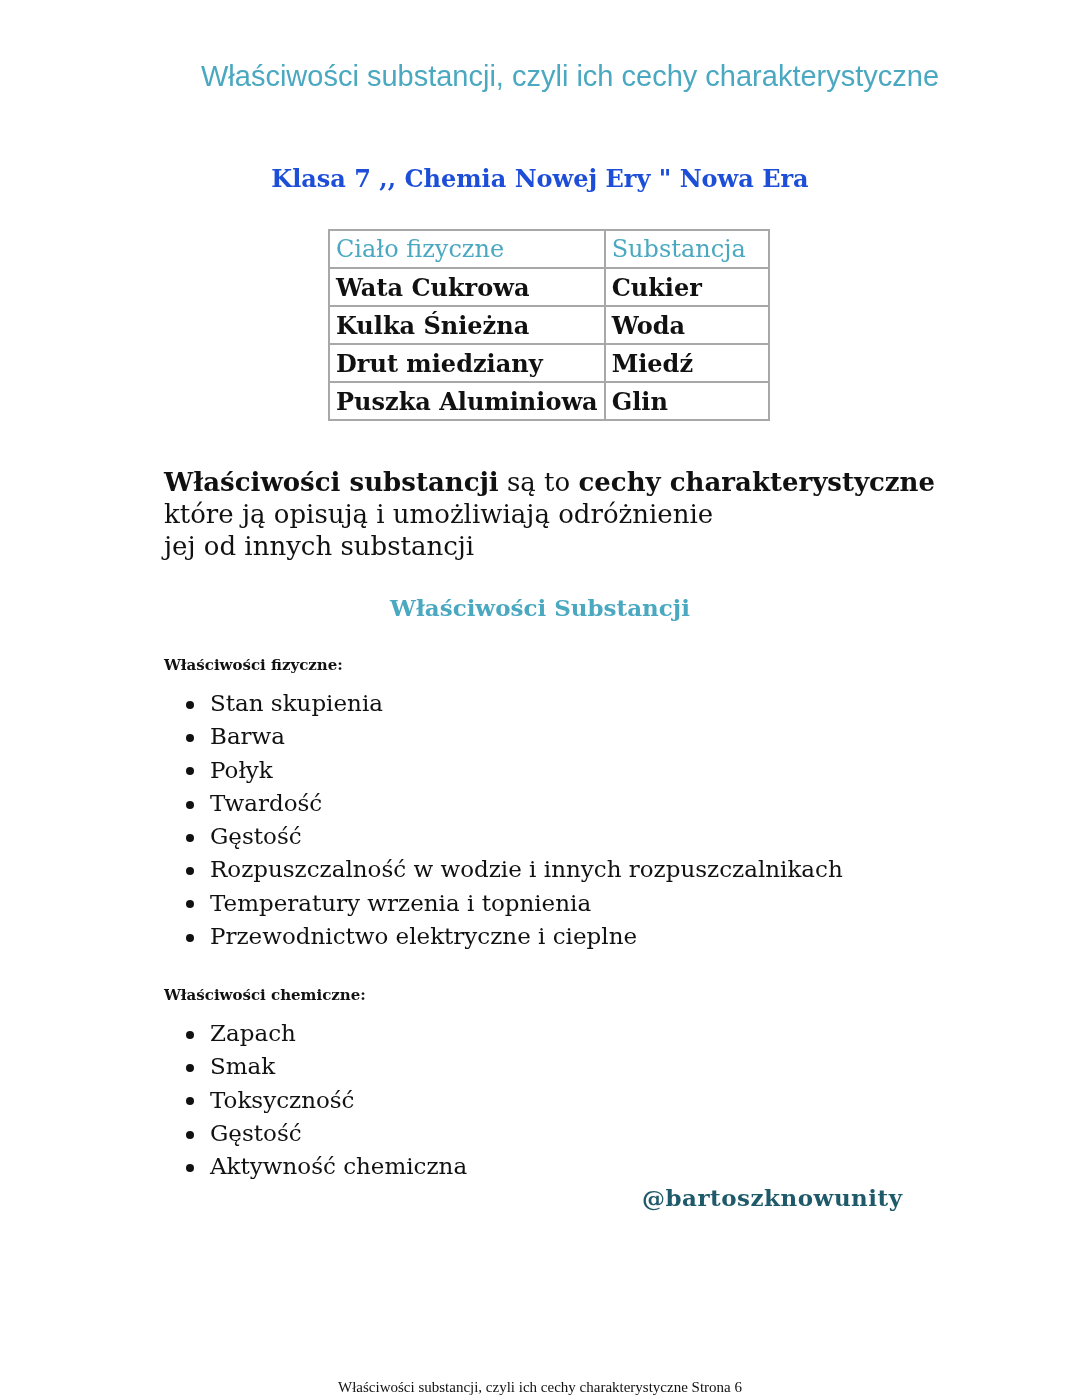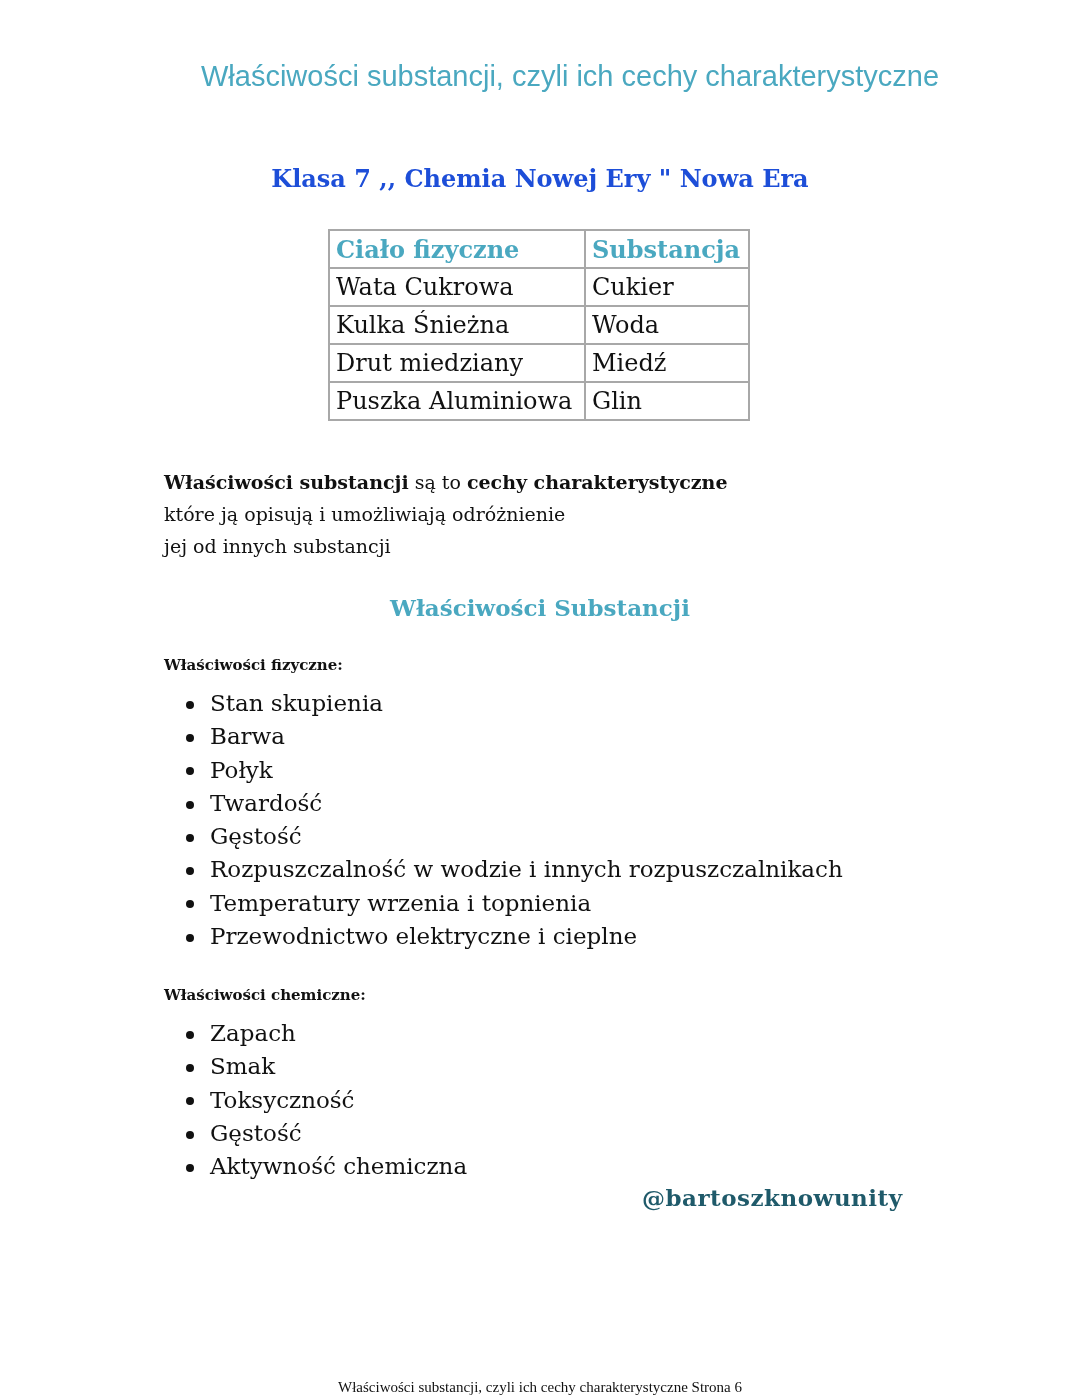--- a/index.html
+++ b/index.html
@@ -1,25 +1,25 @@
 <!DOCTYPE html>
 <html><head>
   <meta charset="utf-8">
   <style>
     html, body { margin: 0; padding: 0; background: #ffffff; }
     body { width: 1080px; height: 1397px; position: relative; overflow: hidden; font-family: "DejaVu Serif", "Liberation Serif", serif; color: #111; }
     .abs { position: absolute; }
     #doc-title { left: 0; width: 1140px; top: 60px; text-align: center; font-family: "Liberation Sans", "DejaVu Sans", sans-serif; font-size: 29px; color: #4aa8c0; letter-spacing: 0px; }
     #subtitle { left: 0; width: 1080px; top: 164px; text-align: center; font-family: "DejaVu Serif", serif; font-weight: bold; font-size: 24px; color: #1d4ed8; }
     #obj-table { left: 328px; top: 229px; border-collapse: collapse; font-family: "DejaVu Serif", serif; }
-    #obj-table td, #obj-table th { border: 2px solid #a8a8a8; padding: 0 6px; height: 36px; font-size: 24px; text-align: left; font-weight: normal; white-space: nowrap; }
-    #obj-table th { color: #4aa8c0; font-weight: bold; }
+    #obj-table td, #obj-table th { border: 2px solid #a8a8a8; padding: 0 6px; height: 36px; font-size: 24px; text-align: left; font-weight: bold; white-space: nowrap; }
+    #obj-table th { color: #4aa8c0; font-weight: normal; }
     #obj-table td.c1, #obj-table th.c1 { width: 242px; }
     #obj-table td.c2, #obj-table th.c2 { width: 150px; border-radius: 11px; }
-    #definition { left: 164px; top: 466px; font-size: 19px; line-height: 32px; width: 780px; }
+    #definition { left: 164px; top: 466px; font-size: 26px; line-height: 32px; width: 780px; }
     #definition b { font-weight: bold; }
     #section-heading { left: 0; width: 1080px; top: 594px; text-align: center; font-weight: bold; font-size: 23px; color: #4aa8c0; }
     .group-heading { left: 164px; font-weight: bold; font-size: 15px; }
     #physical-heading { top: 656px; }
     #chemical-heading { top: 986px; }
     .bullet-list { left: 186px; margin: 0; padding: 0; list-style: none; font-size: 23px; }
     .bullet-list li { height: 33.3px; line-height: 33.3px; display: flex; align-items: center; white-space: nowrap; }
     .bullet-list .dot { display: inline-block; width: 8px; height: 8px; border-radius: 50%; background: #111; margin-right: 16px; margin-top: 2px; }
     #physical-list { top: 687px; }
     #chemical-list { top: 1017px; }

